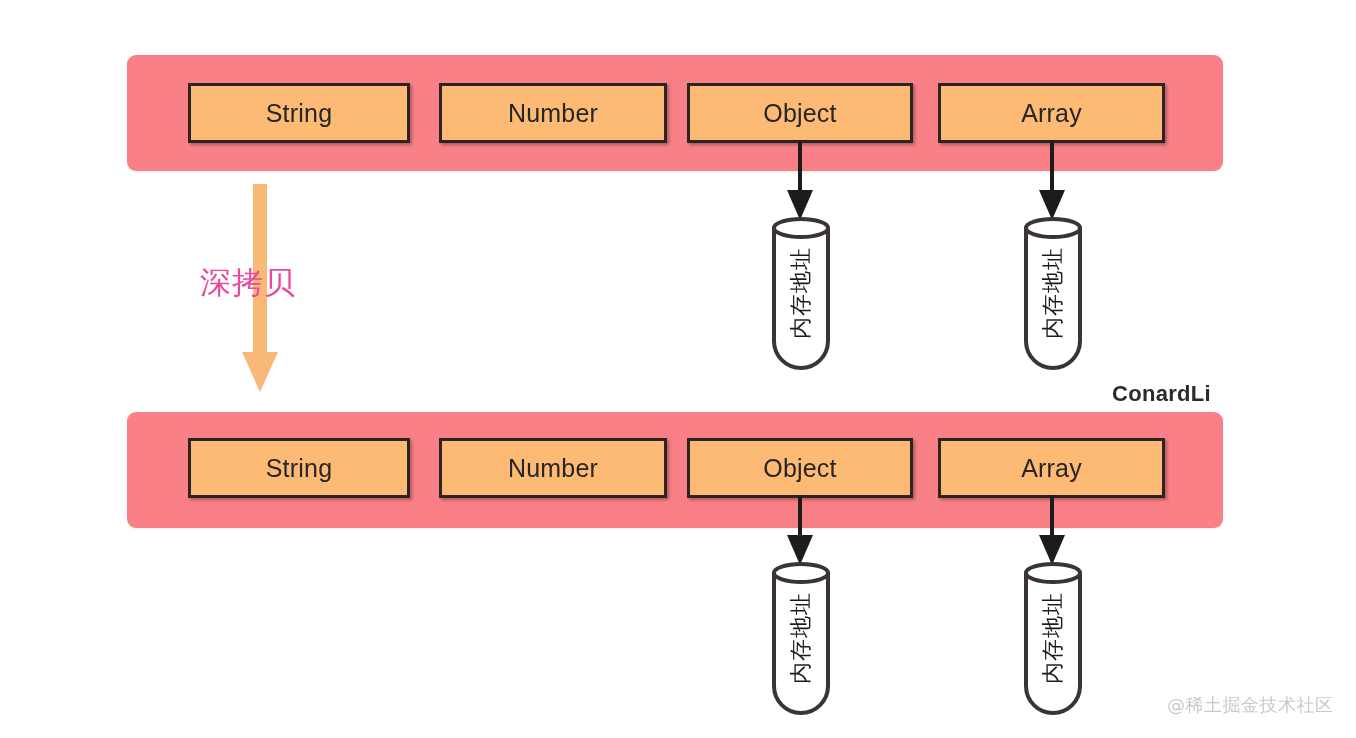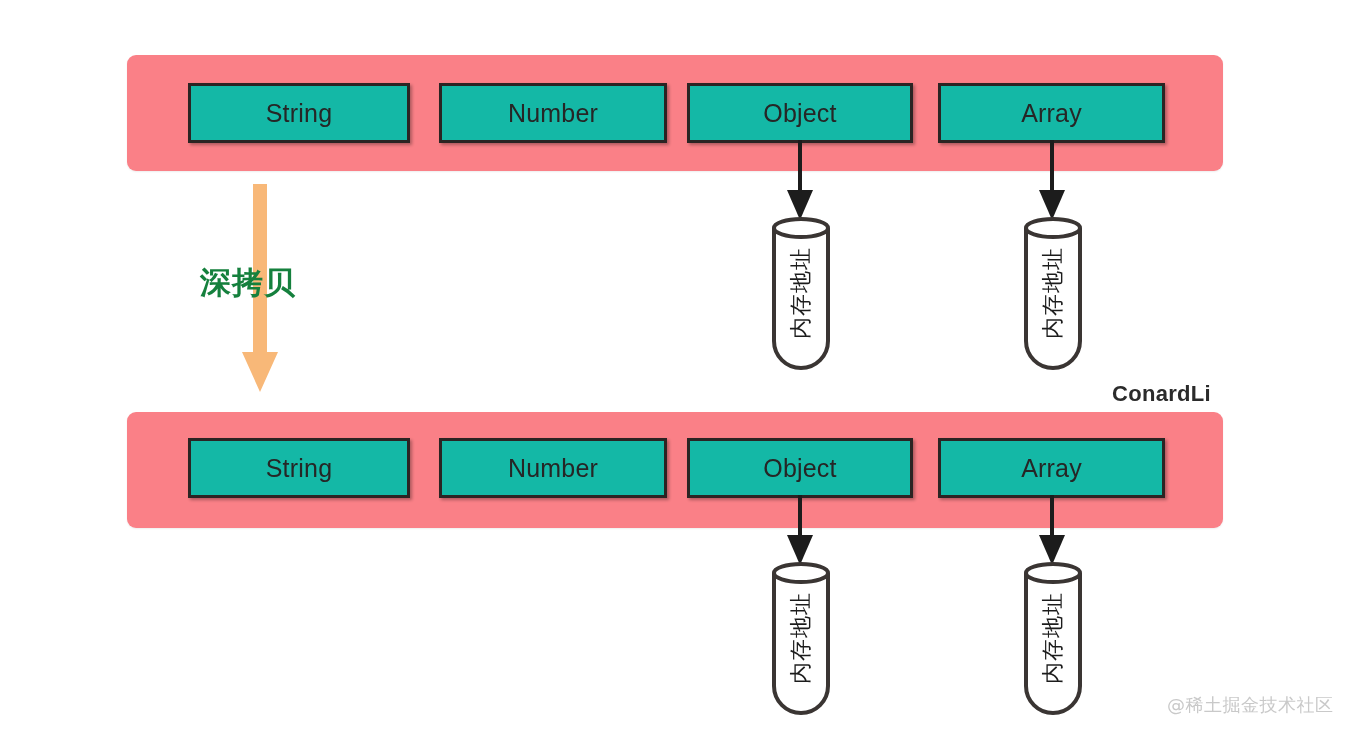--- a/index.html
+++ b/index.html
@@ -24,21 +24,21 @@
     background: #fa8087;
     border-radius: 9px;
     box-shadow: 0 1px 2px rgba(0,0,0,0.07);
   }
   #bar-top    { left: 127px; top: 55px;  width: 1096px; height: 116px; }
   #bar-bottom { left: 127px; top: 412px; width: 1096px; height: 116px; }
 
   
   .type-box {
     position: absolute;
-    background: #14b8a6;
+    background: #fdba74;
     border: 3px solid #2b2423;
     box-sizing: border-box;
     display: flex;
     align-items: center;
     justify-content: center;
     box-shadow: 2px 2px 3px rgba(0,0,0,0.30);
   }
   .type-box span {
     font-size: 25px;
     color: #262626;
@@ -81,22 +81,22 @@
     left: 240px;
     top: 184px;
     width: 40px;
     height: 208px;
   }
   #deep-copy-label {
     position: absolute;
     left: 200px;
     top: 262px;
     font-size: 31px;
-    font-weight: bold;
-    color: #15803d;
+    font-weight: normal;
+    color: #ec4899;
     letter-spacing: 1px;
     font-family: "DejaVu Sans", "Liberation Sans", sans-serif;
     white-space: nowrap;
   }
 
   
   #author-tag {
     position: absolute;
     left: 1112px;
     top: 381px;

